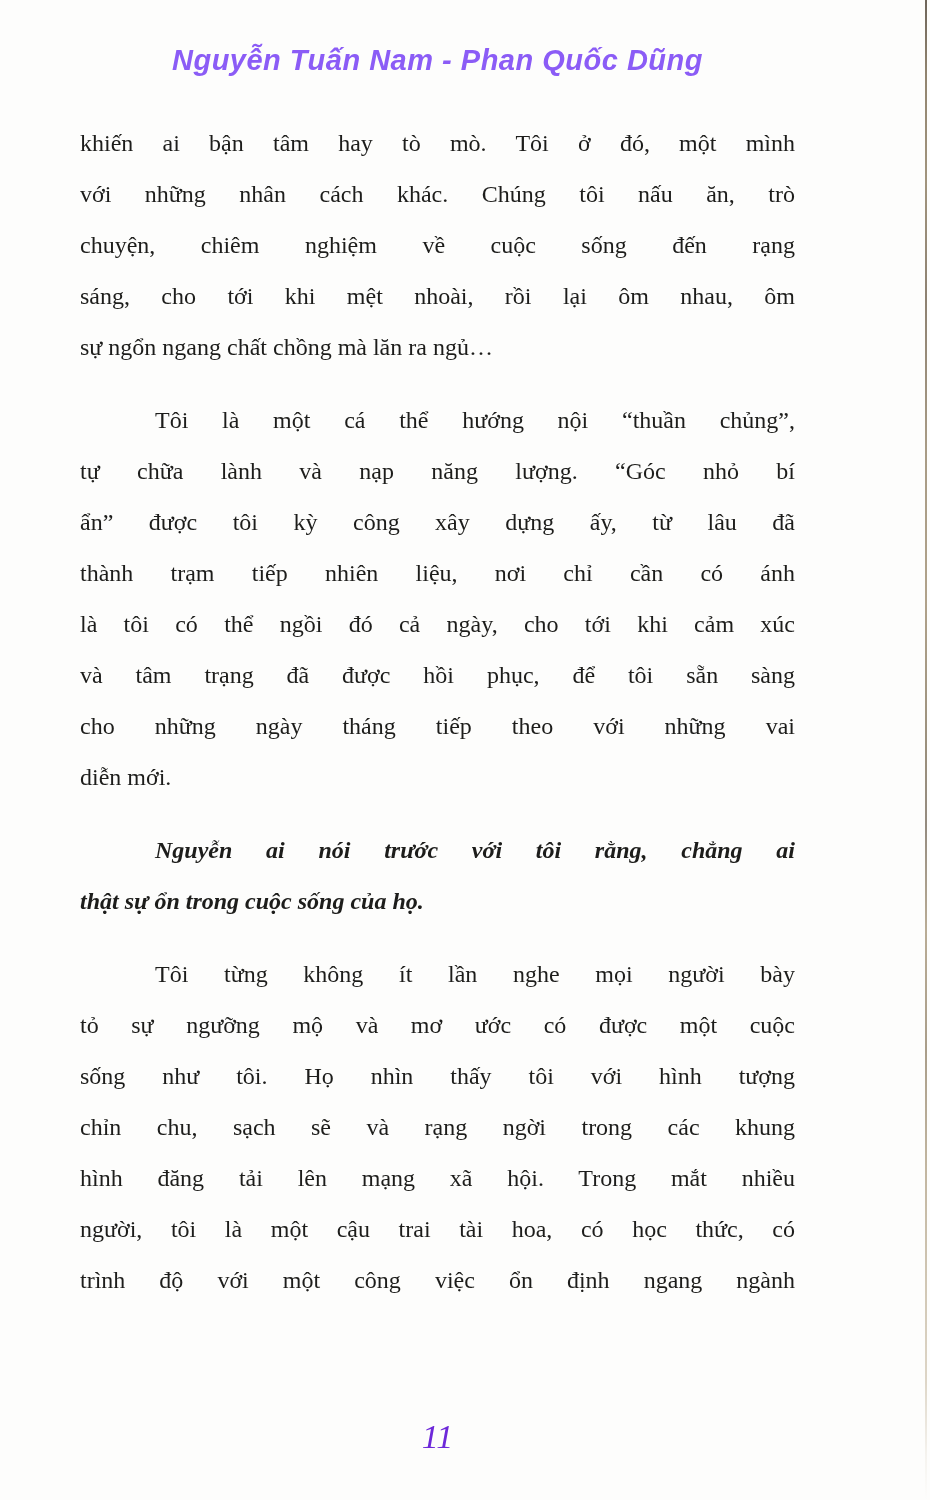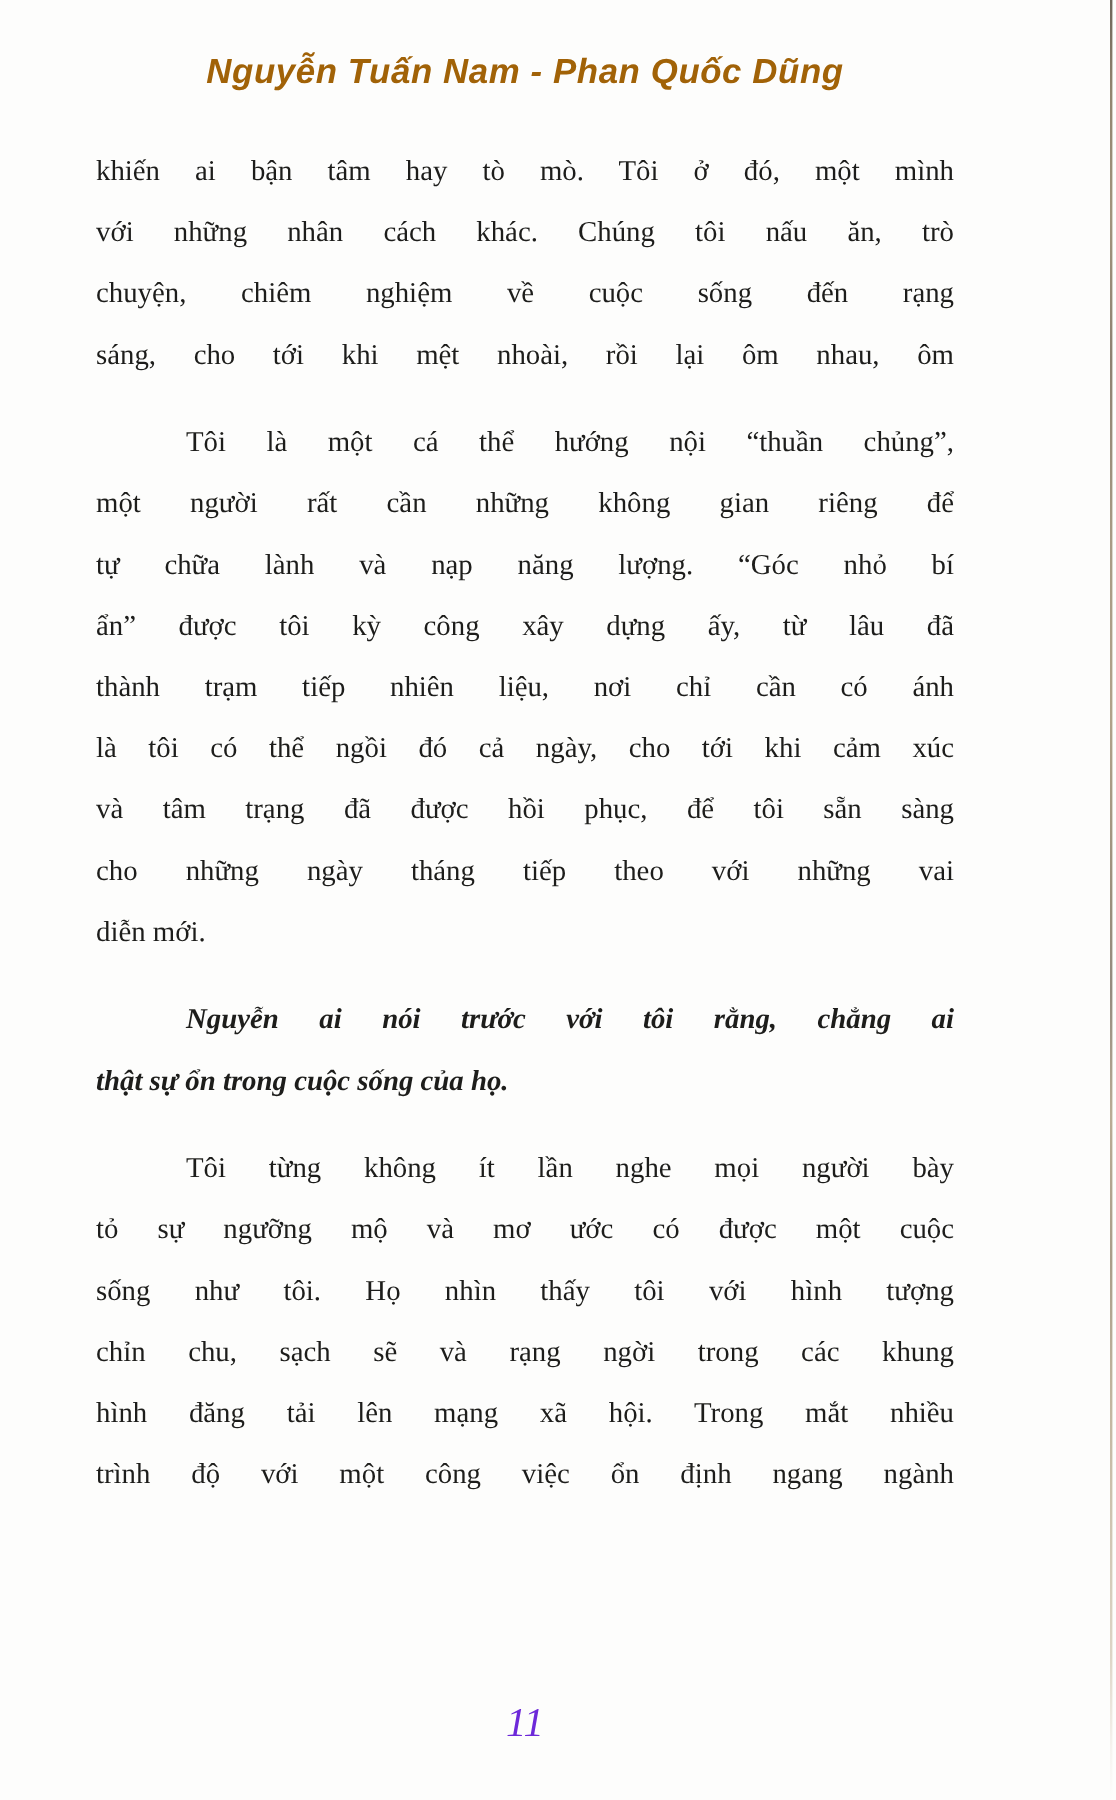--- a/index.html
+++ b/index.html
@@ -25,21 +25,21 @@
     padding-top: 42px;
   }
   .running-header {
     font-family: "Liberation Sans", sans-serif;
     font-style: italic;
     font-weight: 700;
     font-size: 29px;
     line-height: 36px;
     text-align: center;
     letter-spacing: 0.5px;
-    color: #a16207;
+    color: #8b5cf6;
   }
   .body-text {
     margin-top: 40px;
     font-size: 24px;
   }
   .paragraph + .paragraph {
     margin-top: 22px;
   }
   .line {
     line-height: 51px;
@@ -96,41 +96,42 @@
 
 <div class="page">
   <div class="content">
     <div class="running-header">Nguyễn Tuấn Nam - Phan Quốc Dũng</div>
     <div class="body-text" id="body-text">
         <div class="paragraph">
           <div class="line">khiến ai bận tâm hay tò mò. Tôi ở đó, một mình</div>
           <div class="line">với những nhân cách khác. Chúng tôi nấu ăn, trò</div>
           <div class="line">chuyện, chiêm nghiệm về cuộc sống đến rạng</div>
           <div class="line">sáng, cho tới khi mệt nhoài, rồi lại ôm nhau, ôm</div>
+          <div class="line noJustifyLast">sự ngổn ngang chất chồng mà lăn ra ngủ…</div>
         </div>
         <div class="paragraph">
           <div class="line indent">Tôi là một cá thể hướng nội “thuần chủng”,</div>
-          <div class="line">một người rất cần những không gian riêng để</div>
           <div class="line">tự chữa lành và nạp năng lượng. “Góc nhỏ bí</div>
           <div class="line">ẩn” được tôi kỳ công xây dựng ấy, từ lâu đã</div>
           <div class="line">thành trạm tiếp nhiên liệu, nơi chỉ cần có ánh</div>
           <div class="line">là tôi có thể ngồi đó cả ngày, cho tới khi cảm xúc</div>
           <div class="line">và tâm trạng đã được hồi phục, để tôi sẵn sàng</div>
           <div class="line">cho những ngày tháng tiếp theo với những vai</div>
           <div class="line noJustifyLast">diễn mới.</div>
         </div>
         <div class="paragraph emphasis">
           <div class="line indent">Nguyễn ai nói trước với tôi rằng, chẳng ai</div>
           <div class="line noJustifyLast">thật sự ổn trong cuộc sống của họ.</div>
         </div>
         <div class="paragraph">
           <div class="line indent">Tôi từng không ít lần nghe mọi người bày</div>
           <div class="line">tỏ sự ngưỡng mộ và mơ ước có được một cuộc</div>
           <div class="line">sống như tôi. Họ nhìn thấy tôi với hình tượng</div>
           <div class="line">chỉn chu, sạch sẽ và rạng ngời trong các khung</div>
           <div class="line">hình đăng tải lên mạng xã hội. Trong mắt nhiều</div>
+          <div class="line">người, tôi là một cậu trai tài hoa, có học thức, có</div>
           <div class="line">trình độ với một công việc ổn định ngang ngành</div>
         </div>
       </div>
   </div>
   <div class="page-number">11</div>
   <div class="page-edge-shadow"></div>
 </div>
 
 </body></html>

